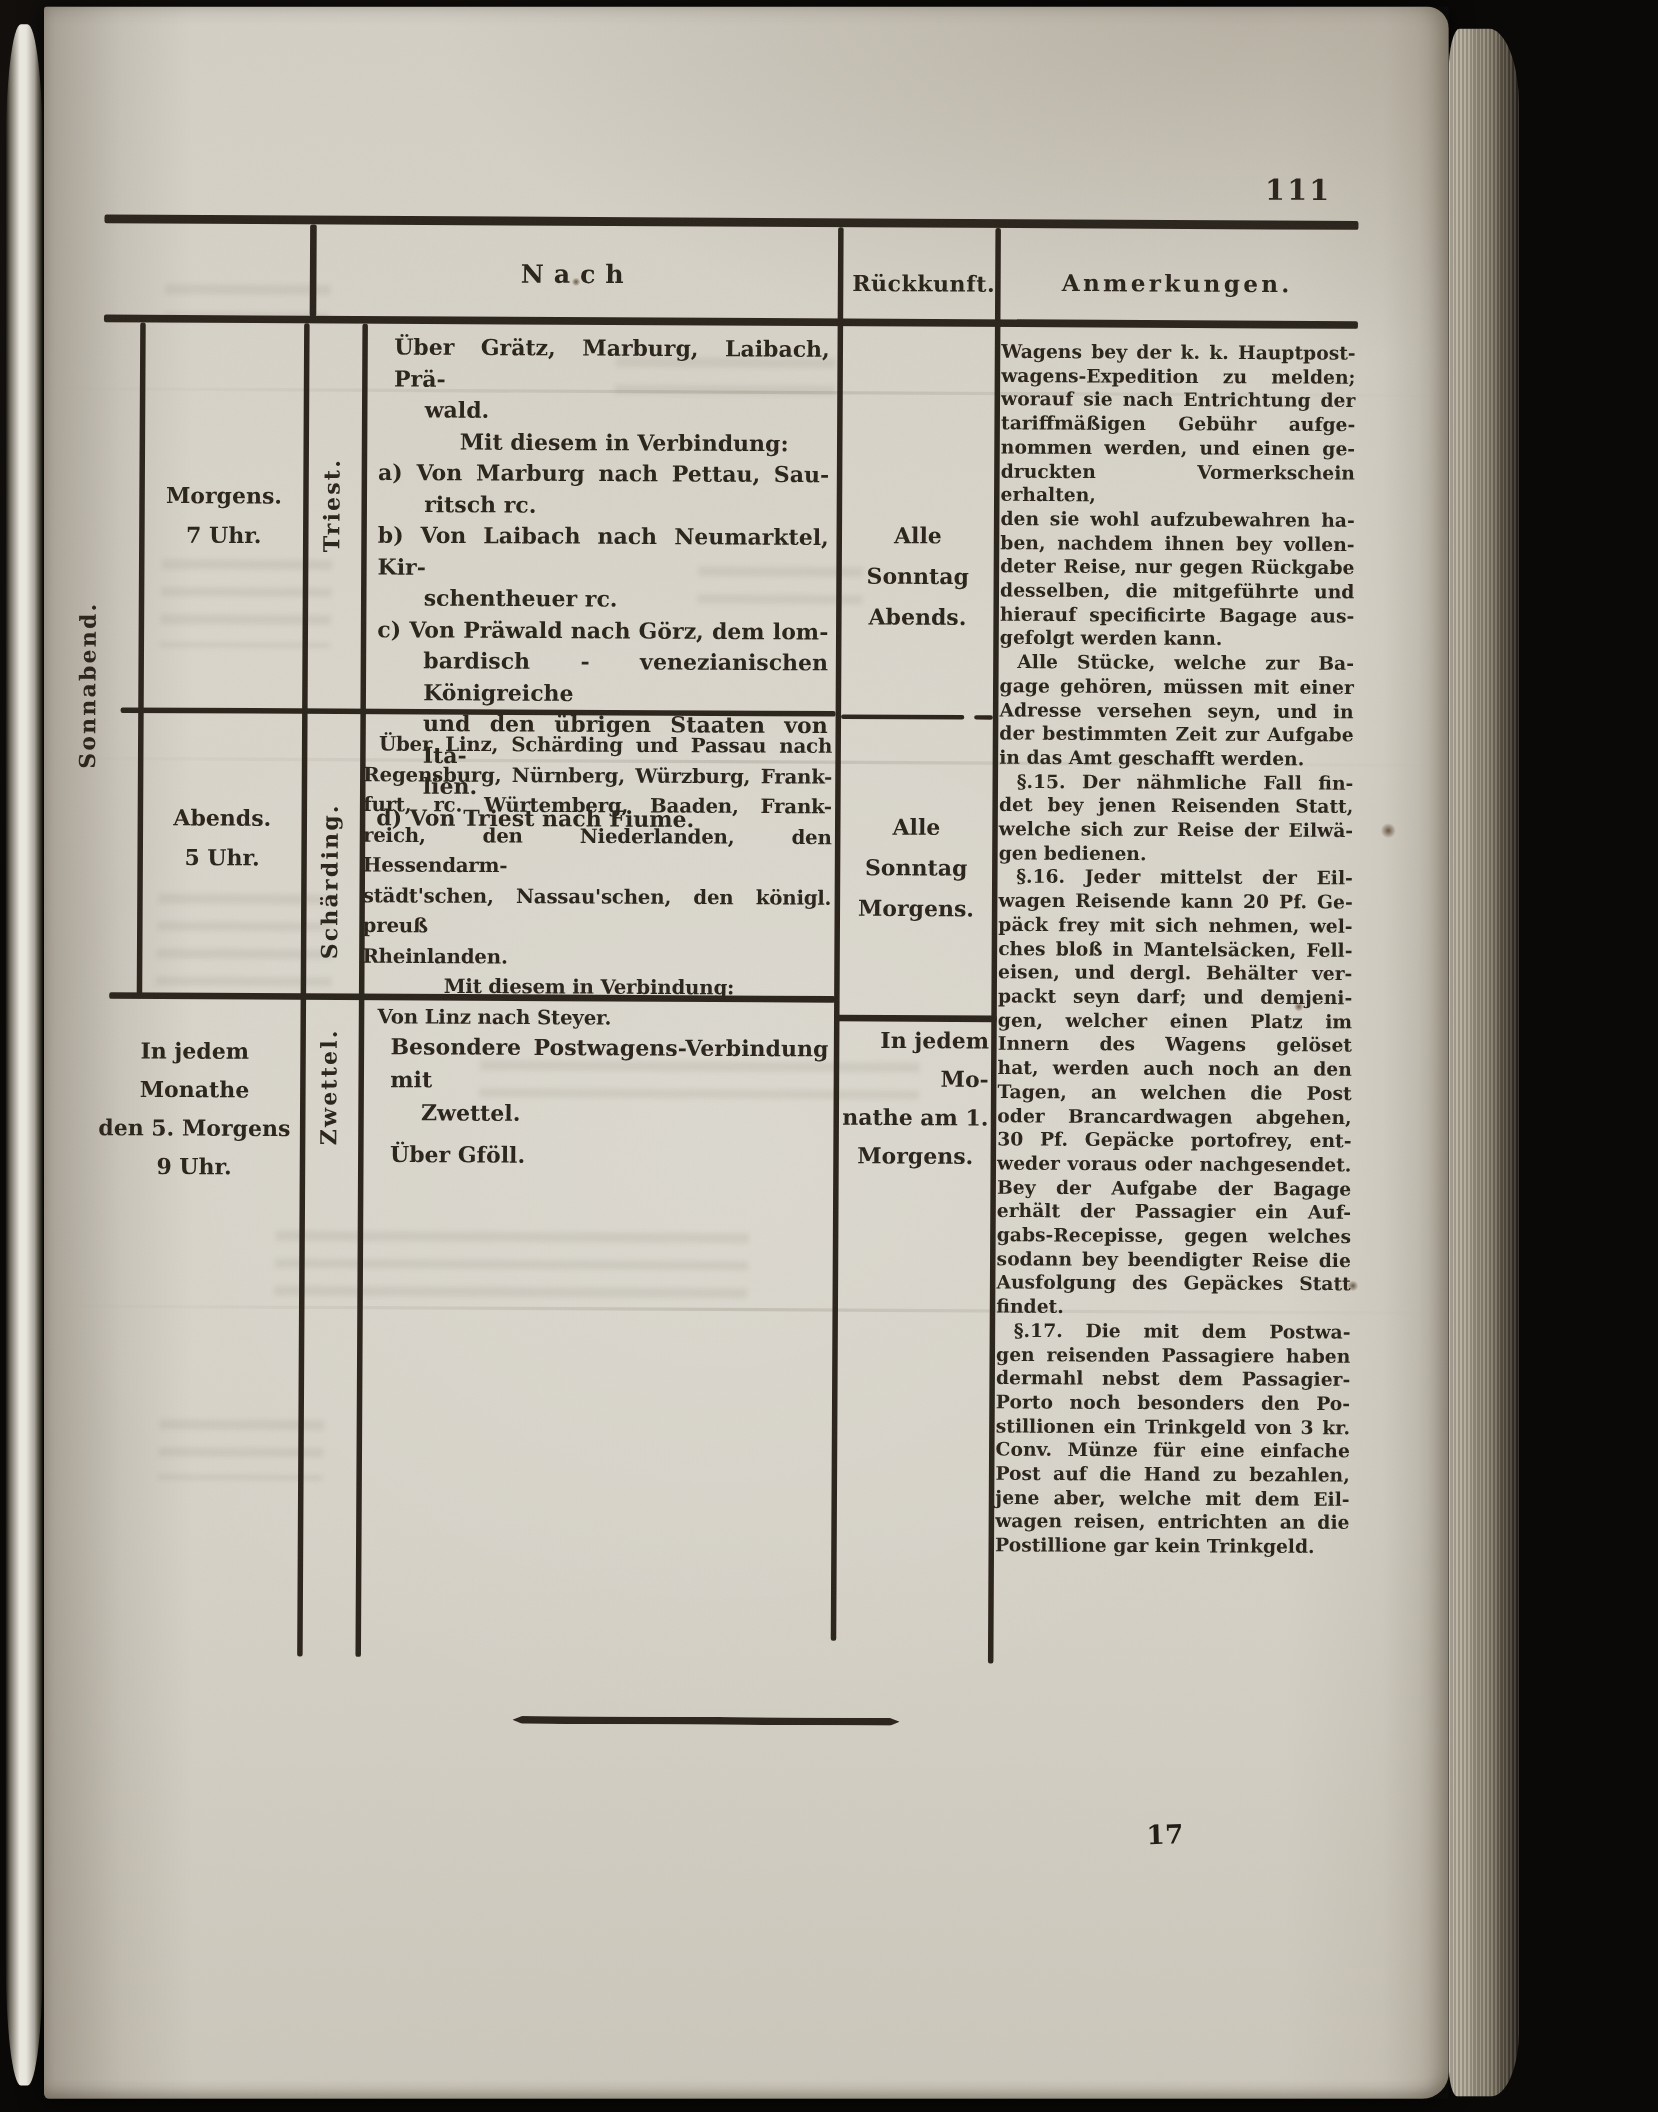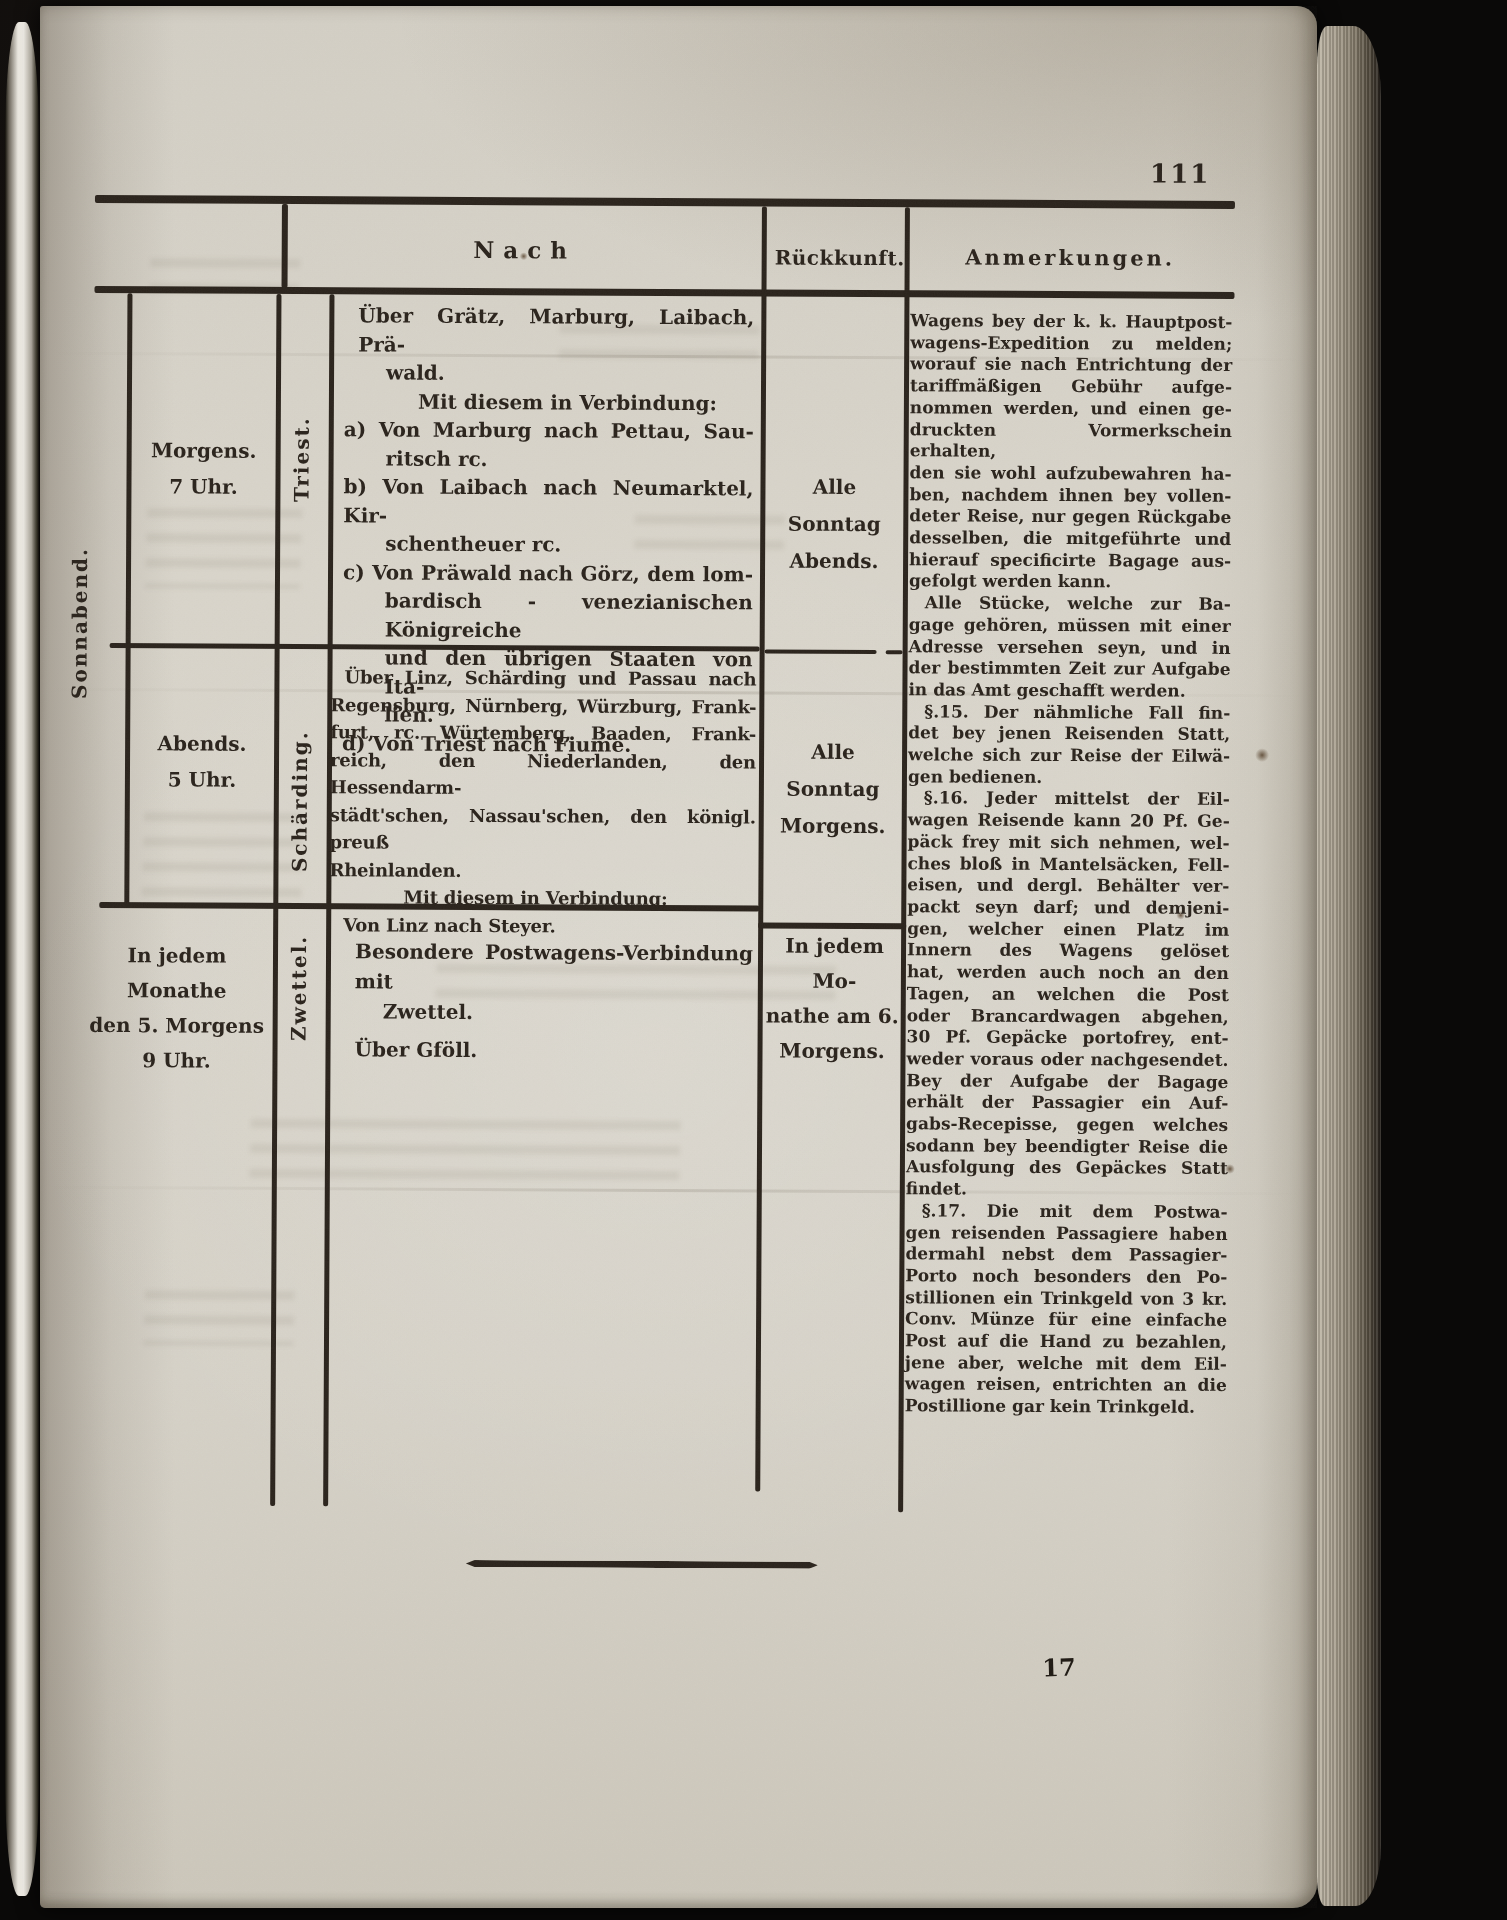--- a/index.html
+++ b/index.html
@@ -28,21 +28,21 @@
   .t{position:absolute;color:var(--ink,#2a231c);font-weight:bold;}
   .line{position:absolute;background:var(--ink,#2a231c);border-radius:2px;}
   .ln{min-height:1em;}
   .j{text-align:justify;text-align-last:justify;}
   .hdr1{left:97px;top:205px;width:186px;text-align:center;font-size:21px;letter-spacing:2px;line-height:36px;}
   .hdr-nach{left:288px;top:234px;width:474px;text-align:center;font-size:23px;letter-spacing:9px;}
   .hdr-rk{left:764px;top:242px;width:141px;text-align:right;font-size:20px;letter-spacing:.5px;}
   .hdr-anm{left:906px;top:240px;width:329px;text-align:center;font-size:21px;letter-spacing:3px;}
   .vtext{writing-mode:vertical-rl;transform:rotate(180deg);text-align:center;font-size:20px;letter-spacing:2px;}
   .vcell{font-size:20px;line-height:36px;text-align:center;}
-  .vcell .ln.left{text-align:center;padding-left:4px;}
+  .vcell .ln.left{text-align:right;padding-left:4px;}
   .dest{font-size:20px;line-height:28.5px;}
   .r2dest{font-size:18px;line-height:27.5px;letter-spacing:-0.2px;}
   .r3dest{line-height:30px;}
   .dest .i1{padding-left:14px;}
   .dest .i2{padding-left:42px;}
   .dest .i3{padding-left:74px;text-align:left;text-align-last:left;}
   .dest .gap{margin-top:8px;}
   .remarks{left:911px;top:306px;width:322px;font-size:17px;line-height:21.7px;}
   .remarks .ind{text-indent:16px;}
   .pagenum{left:1150px;top:153px;font-size:26px;letter-spacing:2px;}
@@ -153,21 +153,21 @@
         <div class="ln">9 Uhr.</div>
       </div>
     <div class="t vtext" style="left:291px;top:928px;width:36px;height:118px;">Zwettel.</div>
     <div class="t dest r3dest" style="left:345px;top:935px;width:412px;">
         <div class="ln i1 j">Besondere Postwagens-Verbindung mit</div>
         <div class="ln i2">Zwettel.</div>
         <div class="ln i1 gap">Über Gföll.</div>
       </div>
     <div class="t vcell" style="left:770px;top:925px;width:133px;line-height:35px;">
         <div class="ln left">In jedem Mo-</div>
-        <div class="ln">nathe am 6.</div>
+        <div class="ln">nathe am 1.</div>
         <div class="ln">Morgens.</div>
       </div>
 
     <div class="t remarks">
         <div class="ln j">Wagens bey der k. k. Hauptpost-</div>
         <div class="ln j">wagens-Expedition zu melden;</div>
         <div class="ln j">worauf sie nach Entrichtung der</div>
         <div class="ln j">tariffmäßigen Gebühr aufge-</div>
         <div class="ln j">nommen werden, und einen ge-</div>
         <div class="ln j">druckten Vormerkschein erhalten,</div>

